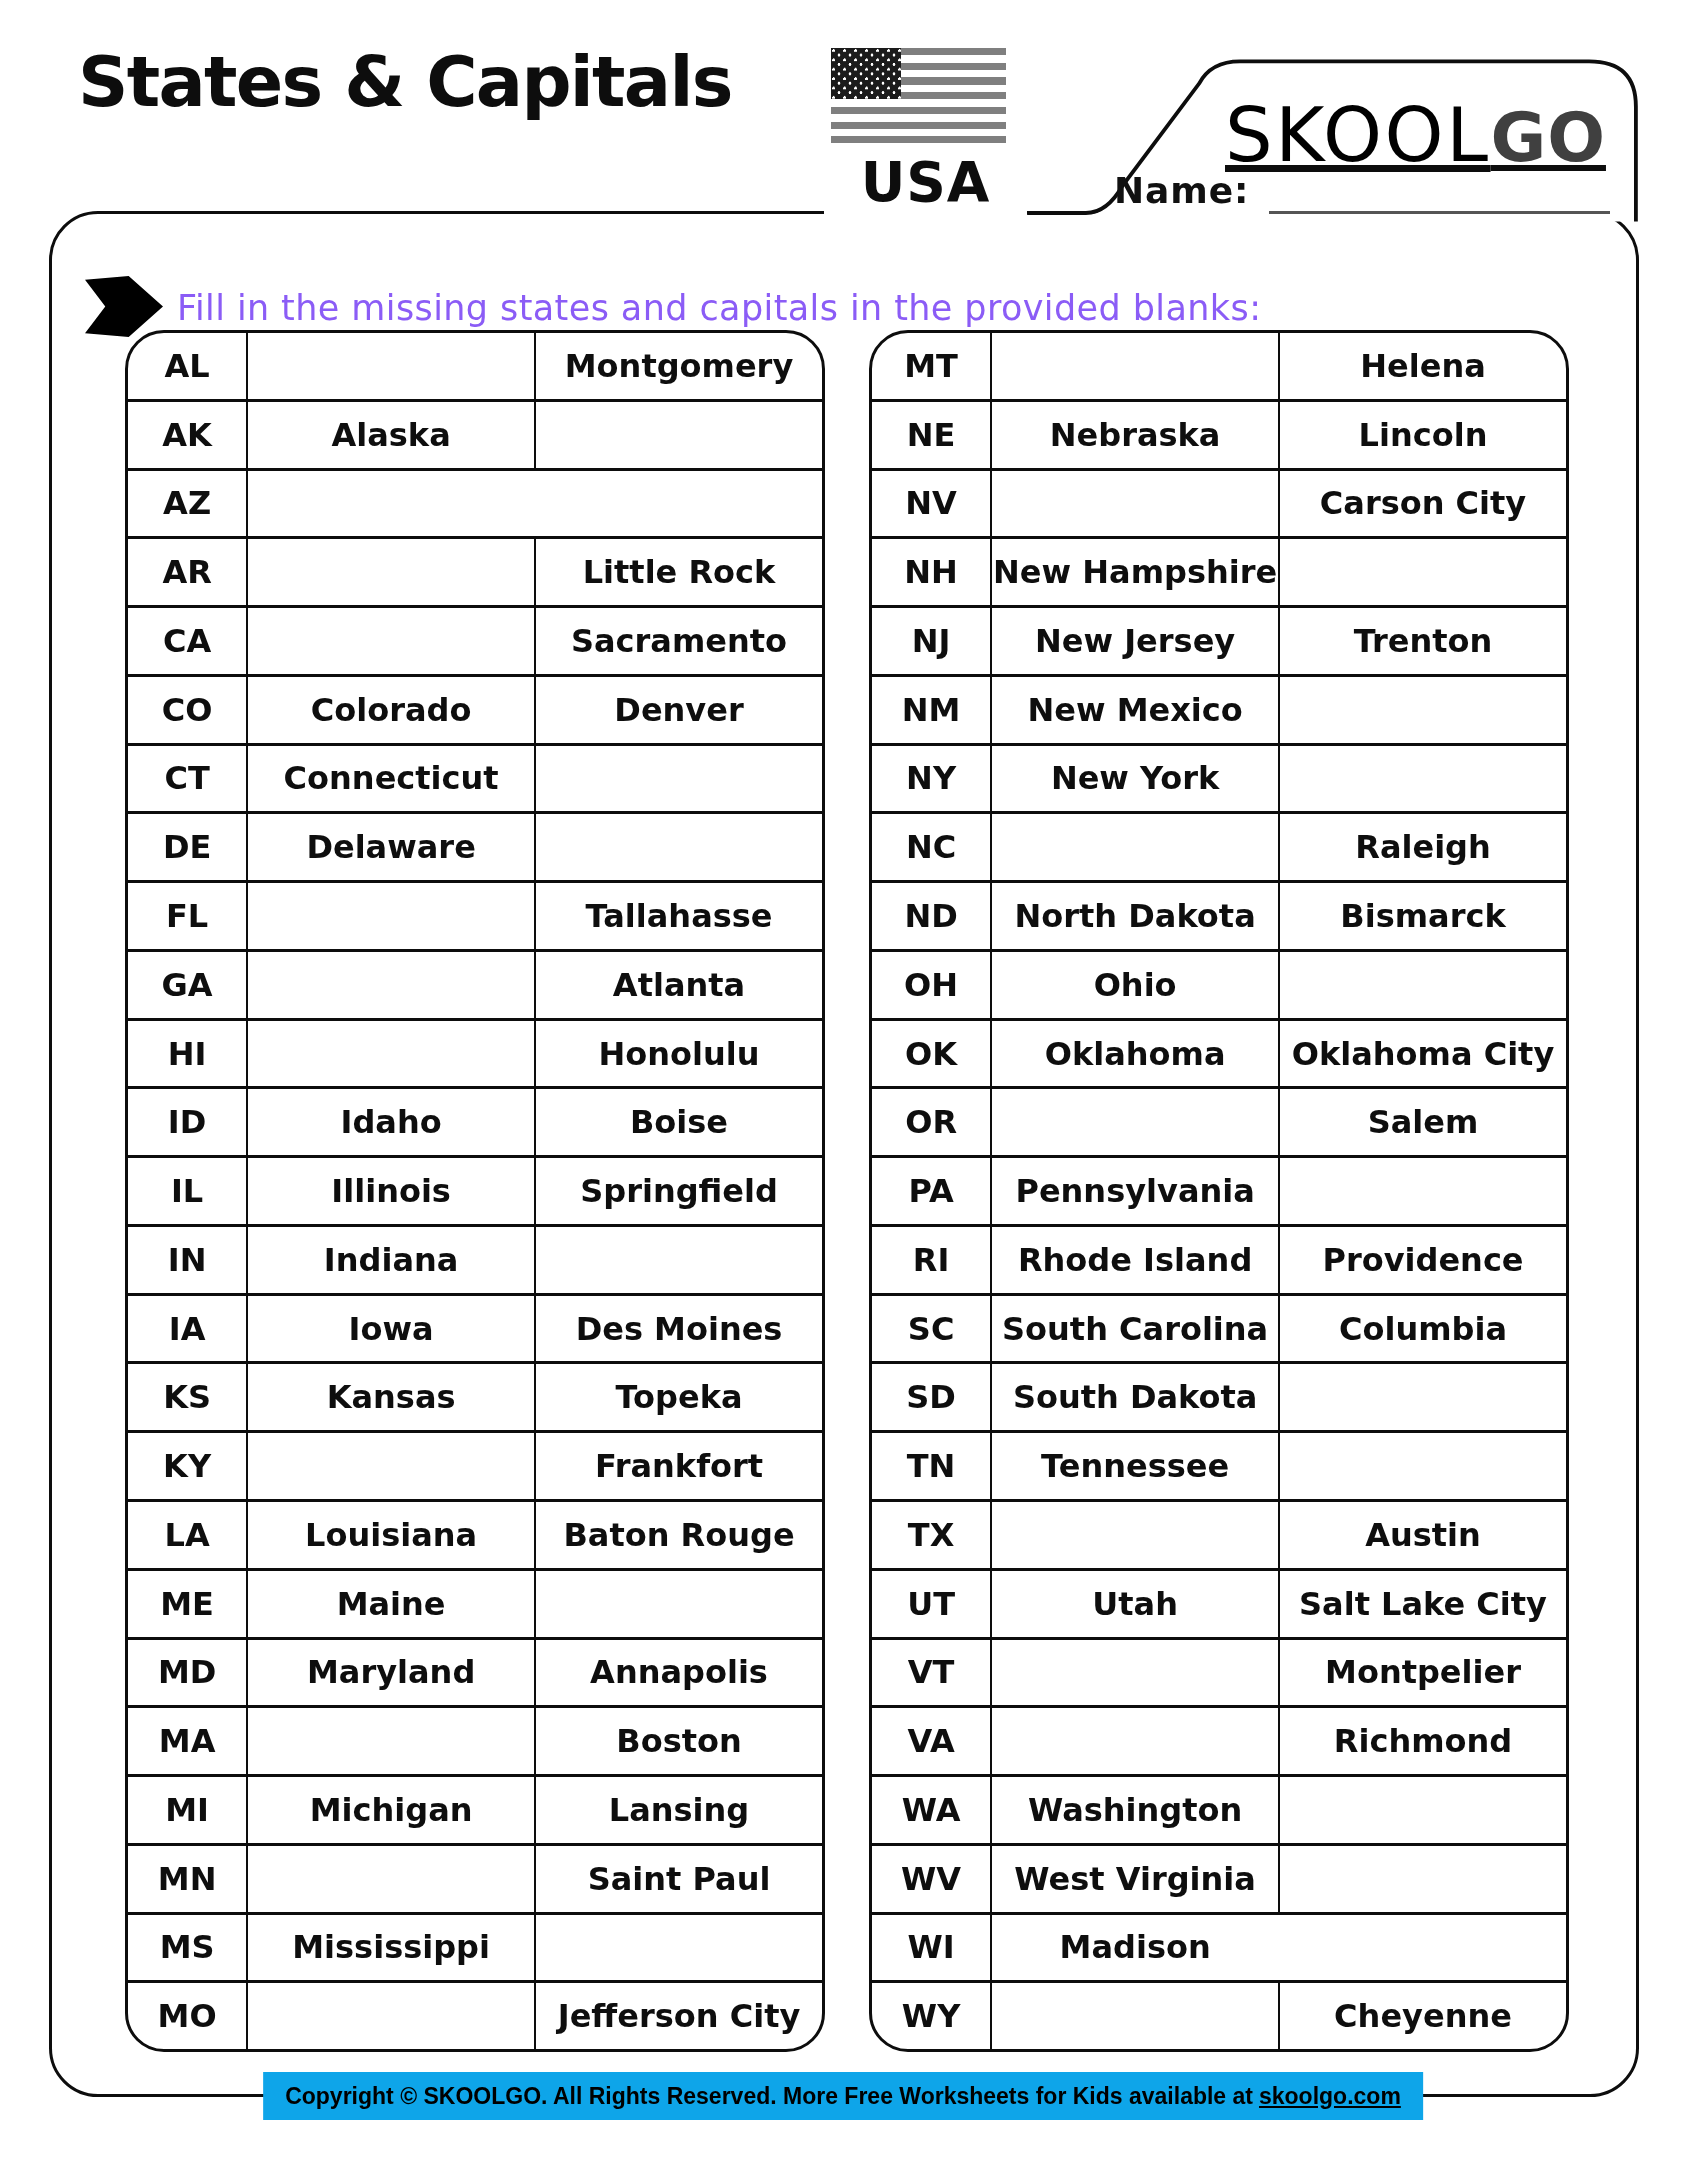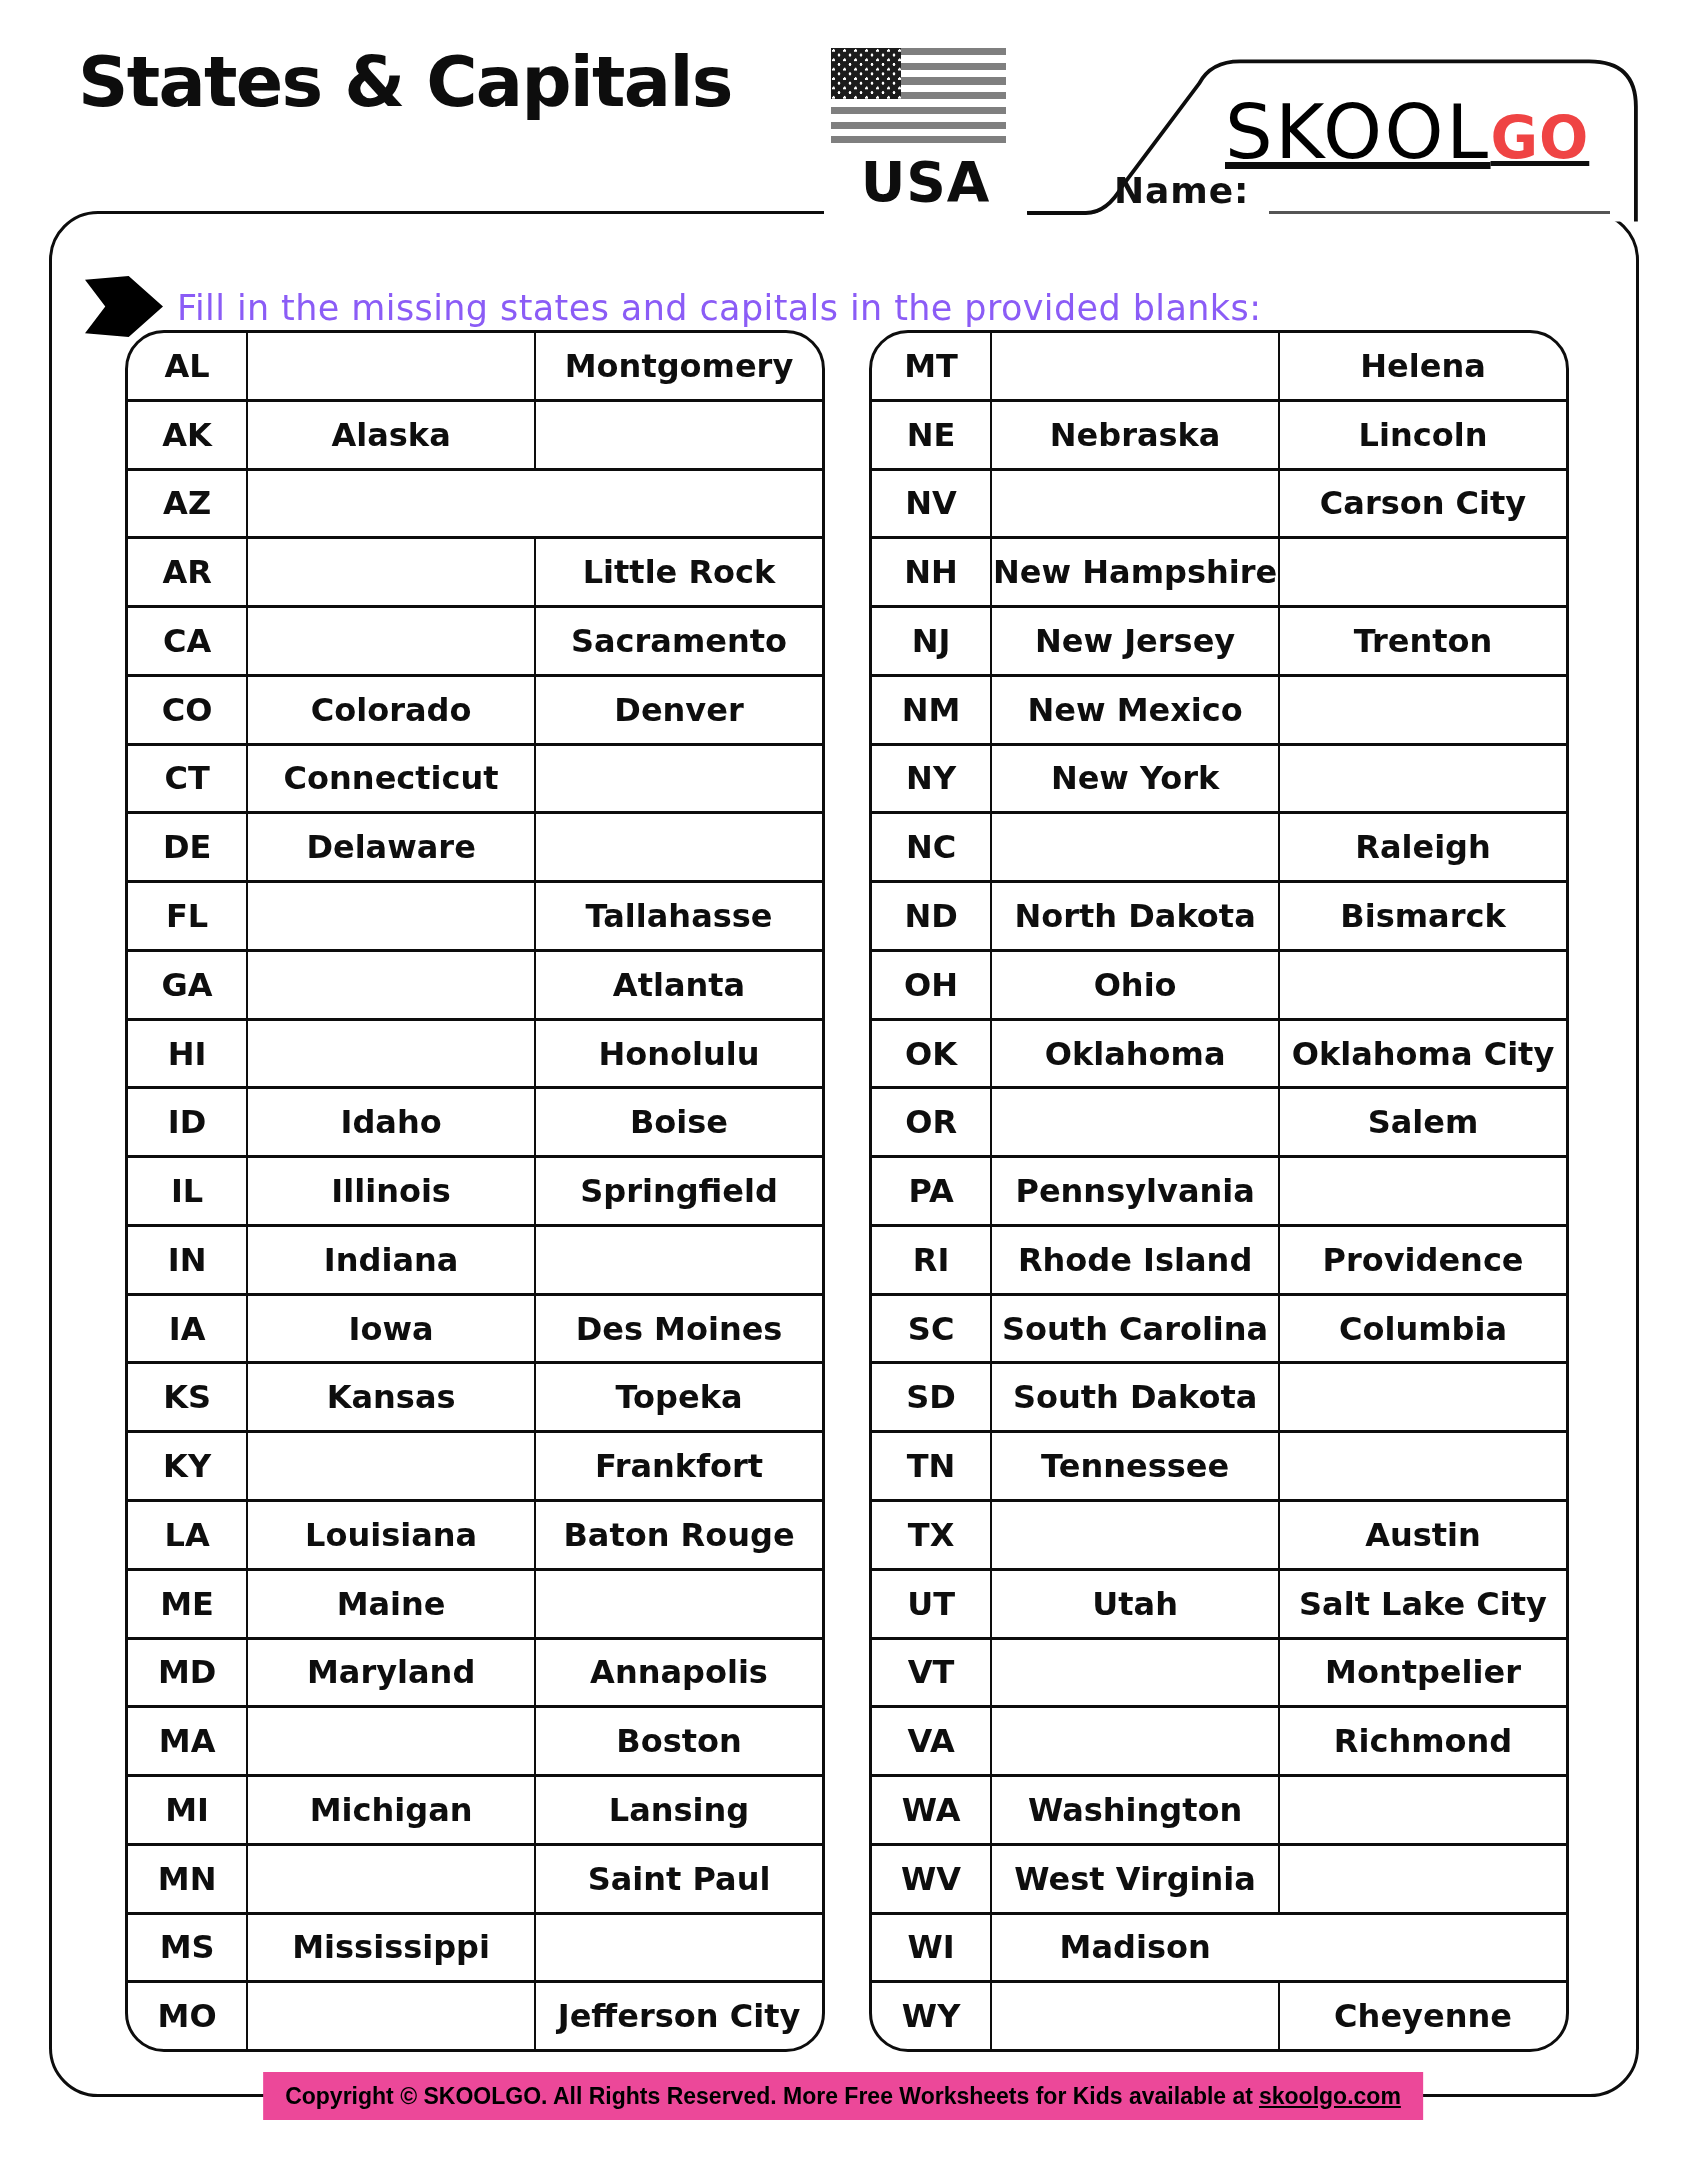--- a/index.html
+++ b/index.html
@@ -21,21 +21,21 @@
        font-size:55px;font-weight:800;letter-spacing:0.9px;}
 
   
   .content-box{position:absolute;left:49px;top:211px;width:1590px;height:1886px;
        border:3.4px solid #0d0d0d;border-radius:49px;box-sizing:border-box;background:transparent;}
 
   
   .logo-svg{position:absolute;left:1022px;top:46px;width:619px;height:179px;}
   .logo-text{position:absolute;left:1225px;top:73px;height:82px;display:flex;align-items:baseline;text-decoration:underline;}
   .logo-part1{font-size:75px;font-weight:400;letter-spacing:2.6px;color:#000;line-height:82px;}
-  .logo-part2{font-size:58px;font-weight:800;letter-spacing:0.9px;color:#ef4444;line-height:82px;margin-top:24px;}
+  .logo-part2{font-size:68px;font-weight:800;letter-spacing:0.9px;color:#404040;line-height:82px;margin-top:24px;}
   .name-label{position:absolute;left:1114px;top:170px;font-size:36px;font-weight:700;
               letter-spacing:0.9px;color:#111;}
   .name-line{position:absolute;left:1269px;top:211px;width:341px;height:2.6px;background:#555;}
 
   
   .instr-arrow{position:absolute;left:85px;top:276px;width:78px;height:61px;background:#000;
        clip-path:polygon(0 6%,56% 0,100% 50%,56% 100%,0 94%,26% 50%);}
   .instr-text{position:absolute;left:177px;top:281px;height:53px;display:flex;align-items:center;
        font-size:35px;font-weight:500;color:#8b5cf6;letter-spacing:0.4px;white-space:nowrap;}
 
@@ -48,21 +48,21 @@
   .t-row{flex:1;display:flex;box-sizing:border-box;}
   .t-row + .t-row{border-top:3.4px solid #0d0d0d;}
   .t-cell{display:flex;align-items:center;justify-content:center;box-sizing:border-box;
        font-size:32px;font-weight:700;color:#0e0e0e;white-space:nowrap;}
   .t-cell.c0{width:17.03%;}
   .t-cell.c1{width:41.48%;border-left:2.6px solid #0d0d0d;}
   .t-cell.c2{width:41.49%;border-left:2.6px solid #0d0d0d;}
 
   
   .footer{position:absolute;left:50%;transform:translateX(-50%);top:2072px;height:48px;
-      background:#ec4899;padding:0 22px;display:flex;align-items:center;white-space:nowrap;
+      background:#0ea5e9;padding:0 22px;display:flex;align-items:center;white-space:nowrap;
       font-family:"Liberation Sans",sans-serif;font-size:23px;font-weight:700;color:#000;}
   .footer .link{text-decoration:underline;margin-left:6px;color:#000;}
 </style>
 </head>
 <body>
 
 <div class="page">
 
   <div class="title">States &amp; Capitals</div>
 

